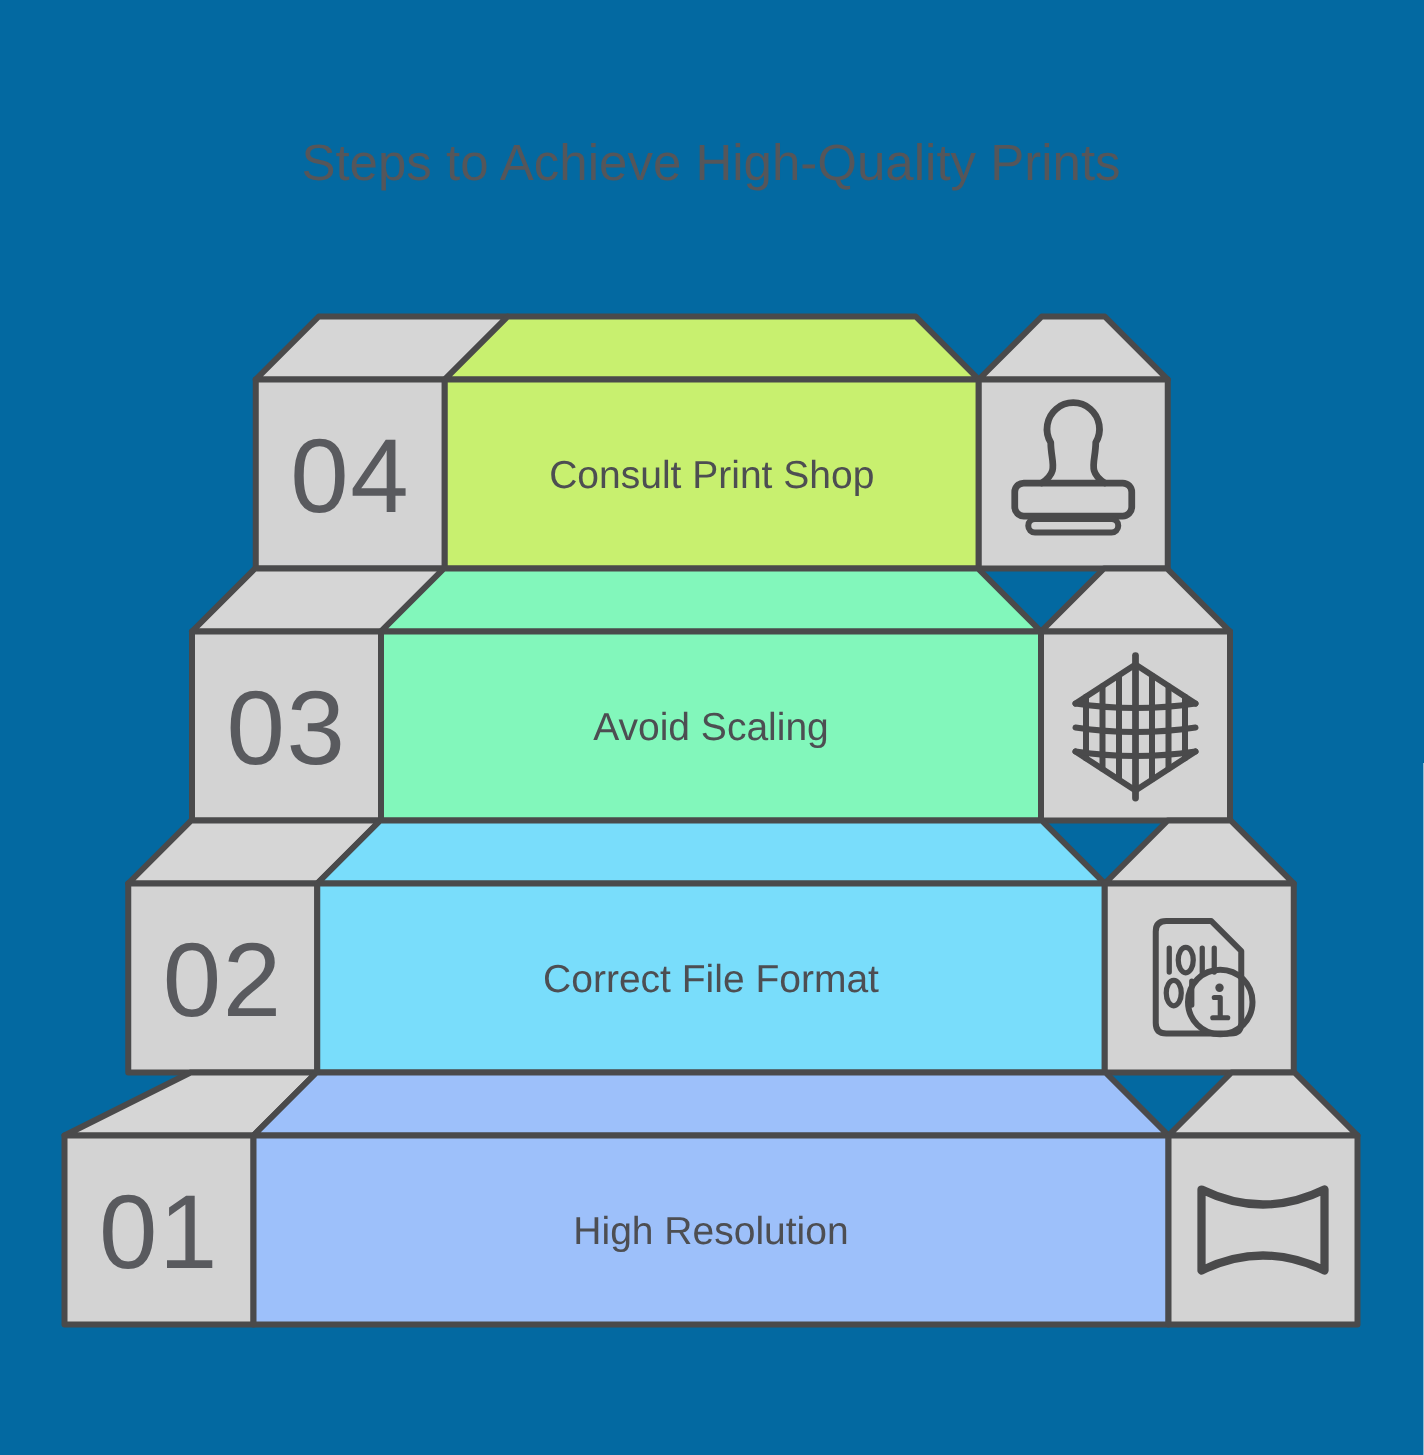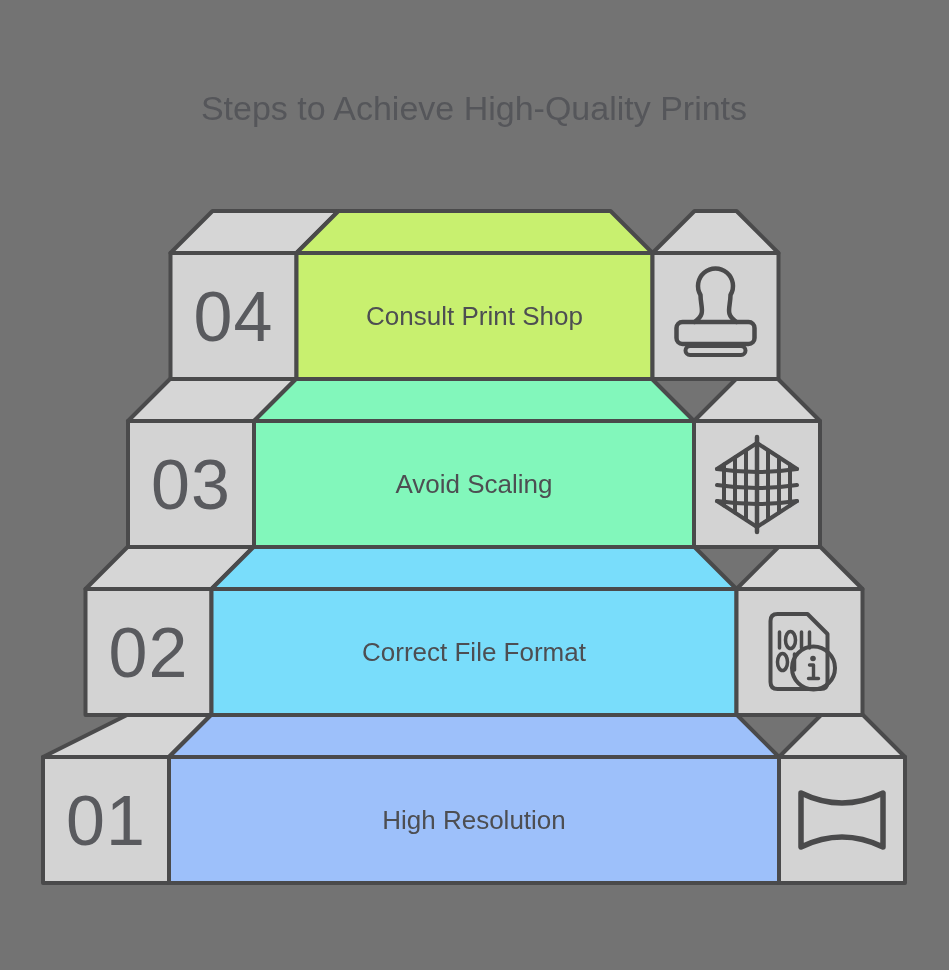--- a/index.html
+++ b/index.html
@@ -1,16 +1,16 @@
 <!DOCTYPE html>
 <html><head>
 <meta charset="utf-8">
 <style>
   html,body{margin:0;padding:0;background:#ffffff;}
-  .stage{width:949px;height:970px;position:relative;background:#737373;font-family:"Liberation Sans","DejaVu Sans",sans-serif;}
+  .stage{width:949px;height:970px;position:relative;background:#0369a1;font-family:"Liberation Sans","DejaVu Sans",sans-serif;}
   svg text{font-family:"Liberation Sans","DejaVu Sans",sans-serif;}
   .outline{stroke:#4a4a4b;stroke-width:4;stroke-linejoin:round;}
   .gray{fill:#d3d3d3;}
   .grayTop{fill:#d6d6d6;}
   .icon-stroke{stroke:#4a4a4b;fill:none;stroke-linejoin:round;stroke-linecap:round;}
   .num{font-size:70px;font-weight:300;fill:#595a5e;text-anchor:middle;letter-spacing:1px;}
   .label{font-size:26px;fill:#4d4e52;text-anchor:middle;}
   .title{font-size:34px;fill:#55565a;text-anchor:middle;}
 </style>
 </head>

